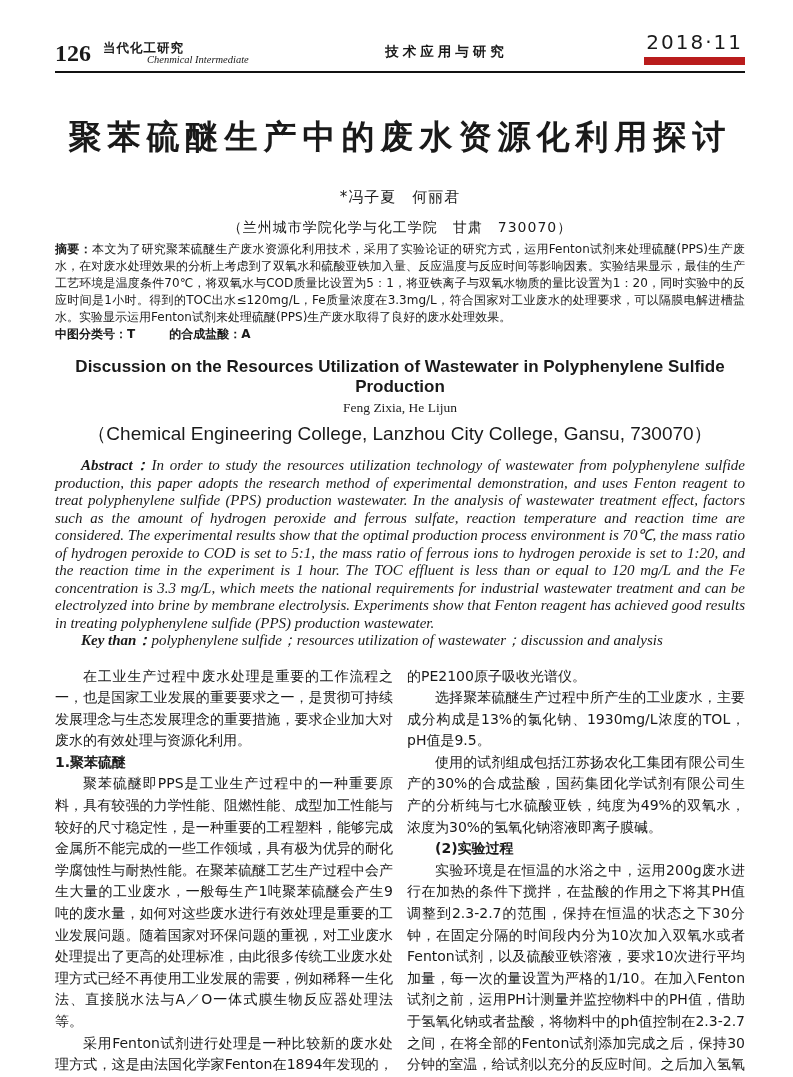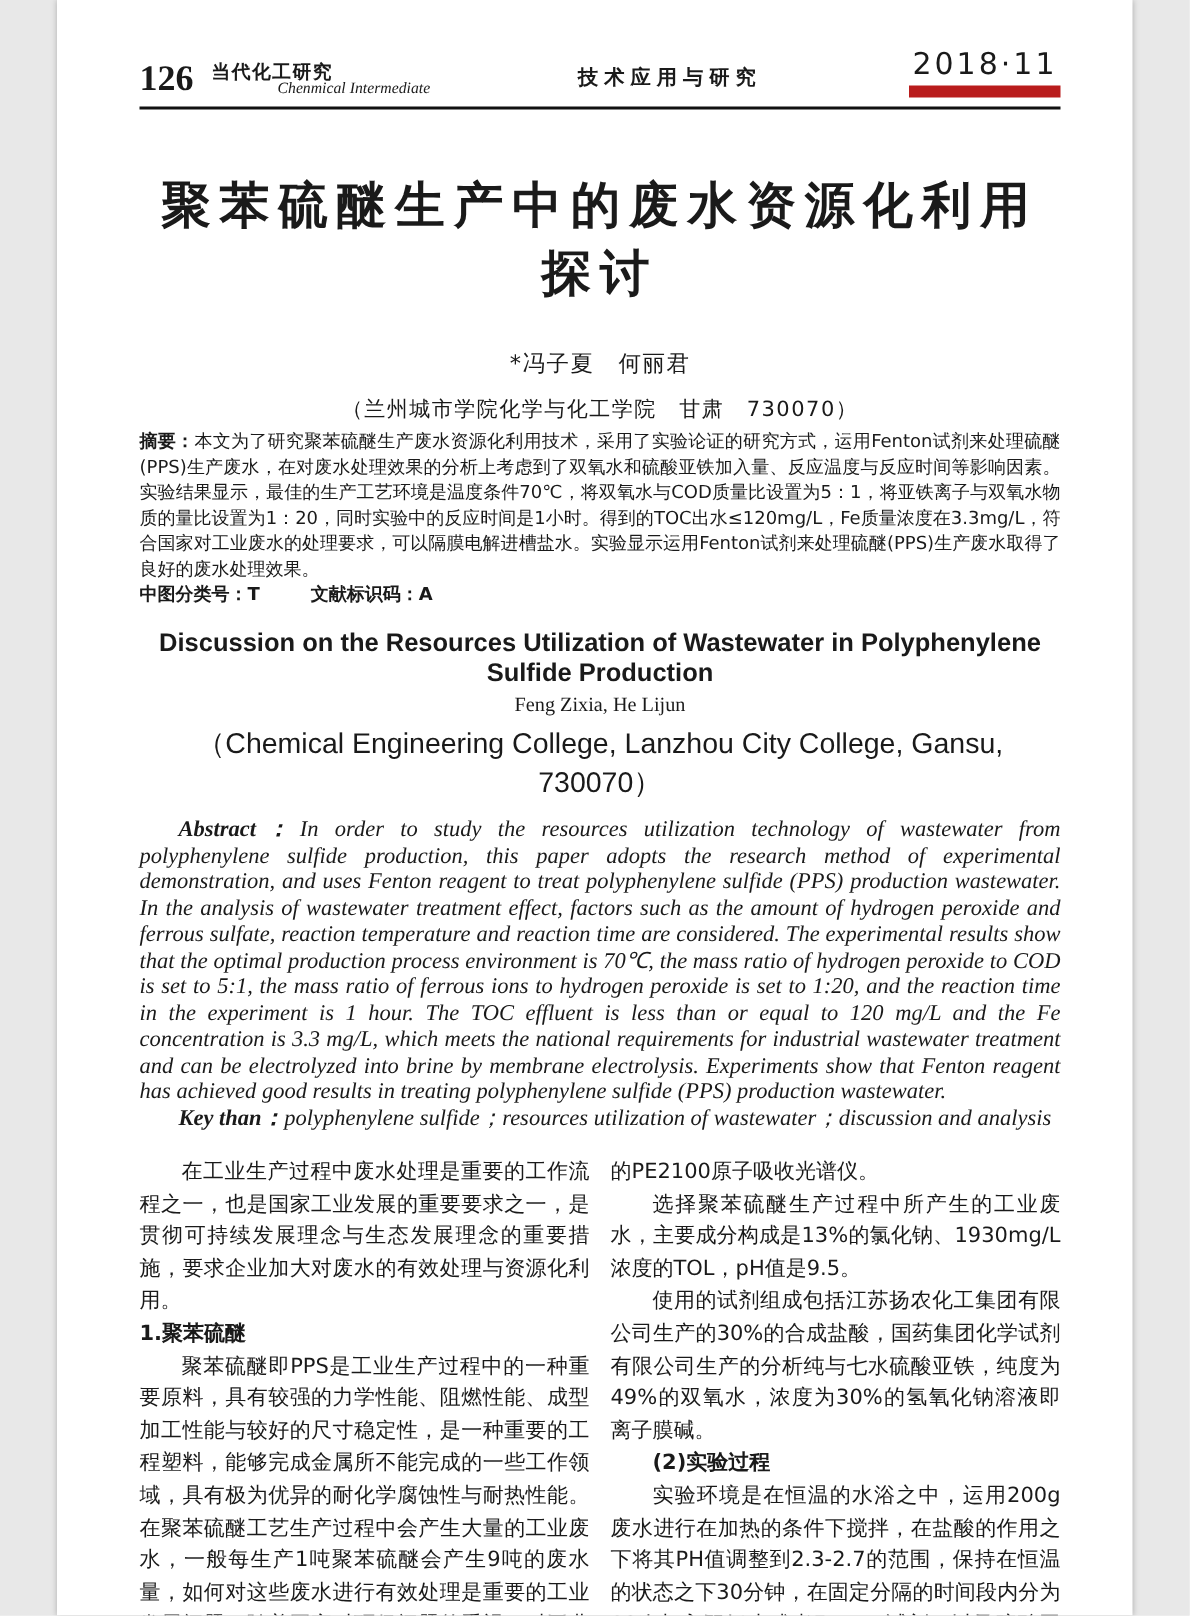--- a/index.html
+++ b/index.html
@@ -1,18 +1,18 @@
 <!DOCTYPE html>
 <html lang="zh"><head>
 <meta charset="utf-8">
 <style>
   html,body{margin:0;padding:0;background:#e8e8e8;}
   .page{
     position:relative;
-    width:717px;height:1077px;
+    width:793px;height:1077px;
     margin:0 auto;
     background:#ffffff;
     box-shadow:0 0 4px rgba(0,0,0,.25);
     box-sizing:border-box;
     padding:30px 48px 20px 55px;
     font-family:"DejaVu Sans",sans-serif;
     color:#1a1a1a;
     overflow:hidden;
   }
   
@@ -102,21 +102,21 @@
     <div class="section-name">技术应用与研究</div>
     <div class="issue">2018·11</div>
   </div>
 
   <h1 class="main-title">聚苯硫醚生产中的废水资源化利用探讨</h1>
   <div class="authors-cn">*冯子夏　何丽君</div>
   <div class="affil-cn">（兰州城市学院化学与化工学院　甘肃　730070）</div>
 
   <div class="abstract-cn">
     <p><b>摘要：</b><span>本文为了研究聚苯硫醚生产废水资源化利用技术，采用了实验论证的研究方式，运用Fenton试剂来处理硫醚(PPS)生产废水，在对废水处理效果的分析上考虑到了双氧水和硫酸亚铁加入量、反应温度与反应时间等影响因素。实验结果显示，最佳的生产工艺环境是温度条件70℃，将双氧水与COD质量比设置为5：1，将亚铁离子与双氧水物质的量比设置为1：20，同时实验中的反应时间是1小时。得到的TOC出水≤120mg/L，Fe质量浓度在3.3mg/L，符合国家对工业废水的处理要求，可以隔膜电解进槽盐水。实验显示运用Fenton试剂来处理硫醚(PPS)生产废水取得了良好的废水处理效果。</span></p>
-    <p class="meta-line"><span>中图分类号：</span><span>T</span><span class="meta-gap"></span><span>文献标识码：</span><span>A</span></p>
+    <p class="meta-line"><span>中图分类号：</span><span>T</span><span class="meta-gap"></span><span>的合成盐酸：</span><span>A</span></p>
   </div>
 
   <div class="title-en">Discussion on the Resources Utilization of Wastewater in Polyphenylene Sulfide Production</div>
   <div class="authors-en">Feng Zixia, He Lijun</div>
   <div class="affil-en">（Chemical Engineering College, Lanzhou City College, Gansu, 730070）</div>
 
   <div class="abstract-en">
     <p><span class="lead-indent"></span><b>Abstract：</b><span>In order to study the resources utilization technology of wastewater from polyphenylene sulfide production, this paper adopts the research method of experimental demonstration, and uses Fenton reagent to treat polyphenylene sulfide (PPS) production wastewater. In the analysis of wastewater treatment effect, factors such as the amount of hydrogen peroxide and ferrous sulfate, reaction temperature and reaction time are considered. The experimental results show that the optimal production process environment is 70℃, the mass ratio of hydrogen peroxide to COD is set to 5:1, the mass ratio of ferrous ions to hydrogen peroxide is set to 1:20, and the reaction time in the experiment is 1 hour. The TOC effluent is less than or equal to 120 mg/L and the Fe concentration is 3.3 mg/L, which meets the national requirements for industrial wastewater treatment and can be electrolyzed into brine by membrane electrolysis. Experiments show that Fenton reagent has achieved good results in treating polyphenylene sulfide (PPS) production wastewater.</span></p>
     <p class="keywords-en"><span class="lead-indent"></span><b>Key than：</b><span>polyphenylene sulfide；resources utilization of wastewater；discussion and analysis</span></p>
   </div>

